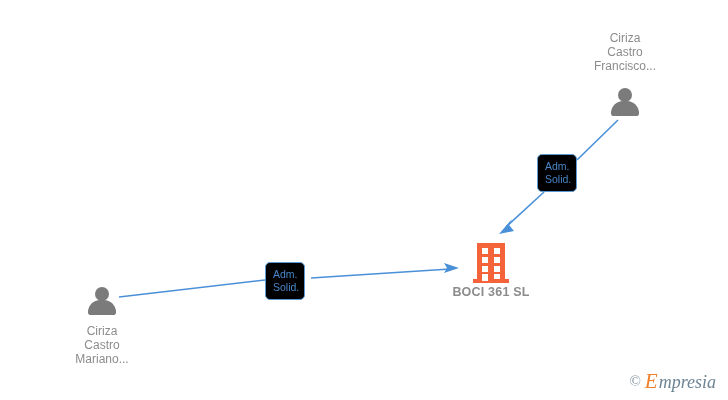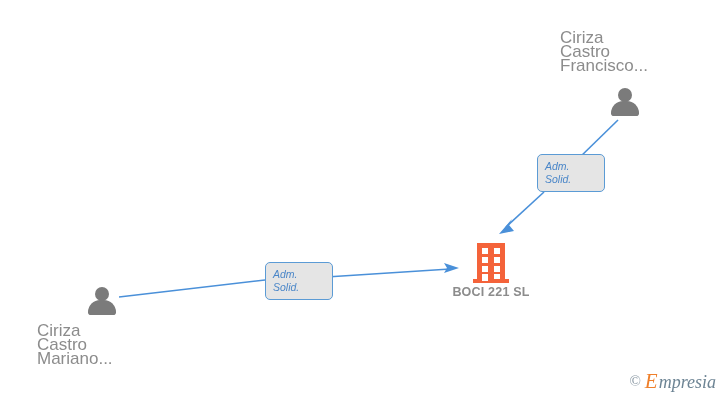--- a/index.html
+++ b/index.html
@@ -46,21 +46,22 @@
     left: 3px;
     top: 13px;
     width: 28px;
     height: 15px;
     background: #7b7b7b;
     border-radius: 13px 13px 3px 3px;
   }
   .node-label {
     position: absolute;
     width: 130px;
-    font-size: 17px;
+    text-align: center;
+    font-size: 12px;
     line-height: 14px;
     color: #8c8c8c;
     font-family: "Liberation Sans", sans-serif;
     white-space: pre-line;
   }
   .company-label {
     position: absolute;
     width: 180px;
     text-align: center;
     font-size: 12.5px;
@@ -70,33 +71,32 @@
     letter-spacing: 0.2px;
   }
   .building-icon {
     position: relative;
     width: 36px;
     height: 42px;
   }
   .rel-box {
     position: absolute;
     box-sizing: border-box;
-    width: 68px;
+    width: 40px;
     height: 38px;
     border: 1.4px solid #5b9bd5;
     border-radius: 5px;
-    background: #e5e5e5;
+    background: #000000;
     color: #4a86c8;
     font-size: 10.5px;
     line-height: 13px;
     padding: 5px 0 0 7px;
     font-family: "Liberation Sans", sans-serif;
     white-space: pre-line;
     z-index: 5;
-    font-style: italic;
   }
   .watermark {
     position: absolute;
     right: 12px;
     bottom: 8px;
     display: flex;
     align-items: center;
     gap: 4px;
   }
   .wm-c {
@@ -160,21 +160,21 @@
         <rect x="21" y="5" width="6" height="6" fill="#ffffff"></rect>
         <rect x="9" y="14" width="6" height="6" fill="#ffffff"></rect>
         <rect x="21" y="14" width="6" height="6" fill="#ffffff"></rect>
         <rect x="9" y="23" width="6" height="6" fill="#ffffff"></rect>
         <rect x="21" y="23" width="6" height="6" fill="#ffffff"></rect>
         <rect x="9" y="31" width="6" height="7" fill="#ffffff"></rect>
         <rect x="21" y="31" width="6" height="5" fill="#ffffff"></rect>
       </svg>
     </div>
   </div>
-  <div class="company-label" style="left:401px; top:285px;">BOCI 221  SL</div>
+  <div class="company-label" style="left:401px; top:285px;">BOCI 361  SL</div>
 
   <div class="rel-box" style="left:265px; top:262px;">Adm.
 Solid.</div>
 
   <div class="node" style="left:85px; top:287px;">
     <div class="person-icon">
       <div class="head"></div>
       <div class="body"></div>
     </div>
   </div>

